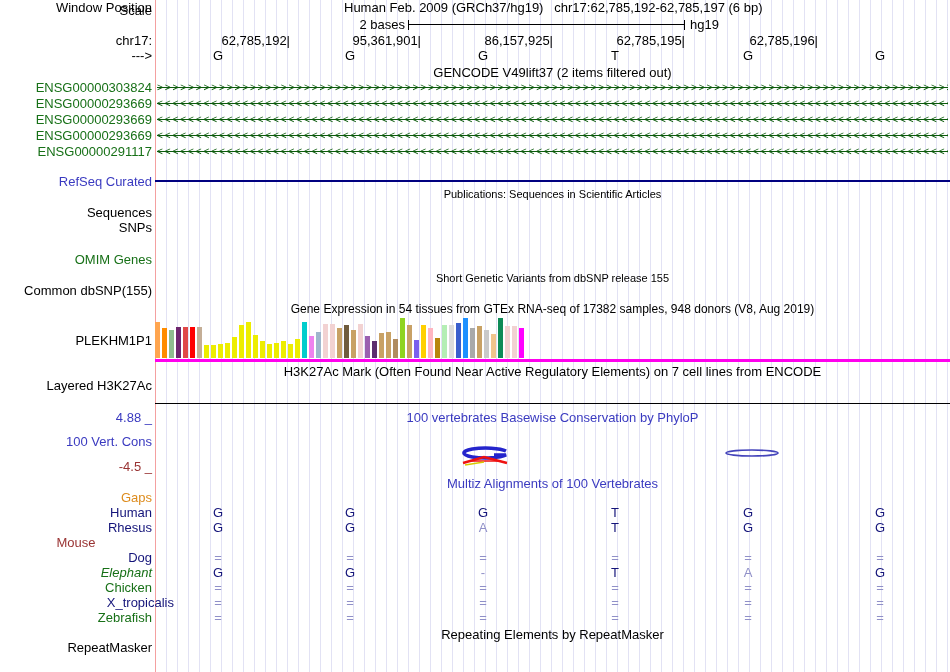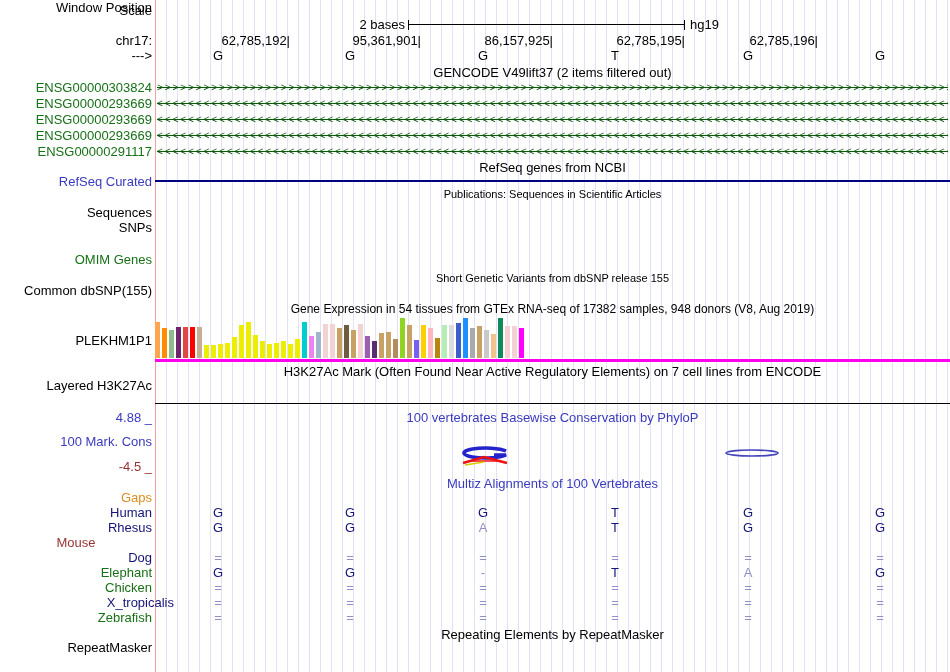--- a/index.html
+++ b/index.html
@@ -108,20 +108,23 @@
       <div class="gridline" style="left: 892px;"></div>
       <div class="gridline" style="left: 903px;"></div>
       <div class="gridline" style="left: 914px;"></div>
       <div class="gridline" style="left: 925px;"></div>
       <div class="gridline" style="left: 936px;"></div>
       <div class="gridline" style="left: 947px;"></div>
     </div>
   <div class="leftedge"></div>
 
   <div class="side" style="top:1px">Window Position</div>
+  <div class="abs" style="left:344px;top:1px">
+    <span>Human Feb. 2009 (GRCh37/hg19)</span><span>&nbsp;&nbsp;&nbsp;</span><span>chr17:62,785,192-62,785,197 (6 bp)</span>
+  </div>
 
   <div class="side" style="top:4px">Scale</div>
   <div class="rt" style="right:545px;top:18px">2 bases</div>
   <div class="scalebar"></div>
   <div class="abs" style="left:690px;top:18px">hg19</div>
 
   <div class="side" style="top:34px">chr17:</div>
   <div id="coords">
       <div class="coordlbl" style="right: 660px; top: 34px;">62,785,192|</div>
       <div class="coordlbl" style="right: 529px; top: 34px;">95,361,901|</div>
@@ -147,21 +150,20 @@
       <div class="genelabel" style="top: 97px;">ENSG00000293669</div>
       <div class="generow" style="top: 97px;">&lt;&lt;&lt;&lt;&lt;&lt;&lt;&lt;&lt;&lt;&lt;&lt;&lt;&lt;&lt;&lt;&lt;&lt;&lt;&lt;&lt;&lt;&lt;&lt;&lt;&lt;&lt;&lt;&lt;&lt;&lt;&lt;&lt;&lt;&lt;&lt;&lt;&lt;&lt;&lt;&lt;&lt;&lt;&lt;&lt;&lt;&lt;&lt;&lt;&lt;&lt;&lt;&lt;&lt;&lt;&lt;&lt;&lt;&lt;&lt;&lt;&lt;&lt;&lt;&lt;&lt;&lt;&lt;&lt;&lt;&lt;&lt;&lt;&lt;&lt;&lt;&lt;&lt;&lt;&lt;&lt;&lt;&lt;&lt;&lt;&lt;&lt;&lt;&lt;&lt;&lt;&lt;&lt;&lt;&lt;&lt;&lt;&lt;&lt;&lt;&lt;&lt;&lt;&lt;&lt;&lt;&lt;&lt;&lt;&lt;&lt;&lt;&lt;&lt;&lt;&lt;&lt;&lt;&lt;&lt;&lt;&lt;&lt;&lt;&lt;&lt;&lt;&lt;&lt;&lt;</div>
       <div class="genelabel" style="top: 113px;">ENSG00000293669</div>
       <div class="generow" style="top: 113px;">&lt;&lt;&lt;&lt;&lt;&lt;&lt;&lt;&lt;&lt;&lt;&lt;&lt;&lt;&lt;&lt;&lt;&lt;&lt;&lt;&lt;&lt;&lt;&lt;&lt;&lt;&lt;&lt;&lt;&lt;&lt;&lt;&lt;&lt;&lt;&lt;&lt;&lt;&lt;&lt;&lt;&lt;&lt;&lt;&lt;&lt;&lt;&lt;&lt;&lt;&lt;&lt;&lt;&lt;&lt;&lt;&lt;&lt;&lt;&lt;&lt;&lt;&lt;&lt;&lt;&lt;&lt;&lt;&lt;&lt;&lt;&lt;&lt;&lt;&lt;&lt;&lt;&lt;&lt;&lt;&lt;&lt;&lt;&lt;&lt;&lt;&lt;&lt;&lt;&lt;&lt;&lt;&lt;&lt;&lt;&lt;&lt;&lt;&lt;&lt;&lt;&lt;&lt;&lt;&lt;&lt;&lt;&lt;&lt;&lt;&lt;&lt;&lt;&lt;&lt;&lt;&lt;&lt;&lt;&lt;&lt;&lt;&lt;&lt;&lt;&lt;&lt;&lt;&lt;&lt;</div>
       <div class="genelabel" style="top: 129px;">ENSG00000293669</div>
       <div class="generow" style="top: 129px;">&lt;&lt;&lt;&lt;&lt;&lt;&lt;&lt;&lt;&lt;&lt;&lt;&lt;&lt;&lt;&lt;&lt;&lt;&lt;&lt;&lt;&lt;&lt;&lt;&lt;&lt;&lt;&lt;&lt;&lt;&lt;&lt;&lt;&lt;&lt;&lt;&lt;&lt;&lt;&lt;&lt;&lt;&lt;&lt;&lt;&lt;&lt;&lt;&lt;&lt;&lt;&lt;&lt;&lt;&lt;&lt;&lt;&lt;&lt;&lt;&lt;&lt;&lt;&lt;&lt;&lt;&lt;&lt;&lt;&lt;&lt;&lt;&lt;&lt;&lt;&lt;&lt;&lt;&lt;&lt;&lt;&lt;&lt;&lt;&lt;&lt;&lt;&lt;&lt;&lt;&lt;&lt;&lt;&lt;&lt;&lt;&lt;&lt;&lt;&lt;&lt;&lt;&lt;&lt;&lt;&lt;&lt;&lt;&lt;&lt;&lt;&lt;&lt;&lt;&lt;&lt;&lt;&lt;&lt;&lt;&lt;&lt;&lt;&lt;&lt;&lt;&lt;&lt;&lt;&lt;</div>
       <div class="genelabel" style="top: 145px; text-align: right;">ENSG00000291117</div>
       <div class="generow" style="top: 145px;">&lt;&lt;&lt;&lt;&lt;&lt;&lt;&lt;&lt;&lt;&lt;&lt;&lt;&lt;&lt;&lt;&lt;&lt;&lt;&lt;&lt;&lt;&lt;&lt;&lt;&lt;&lt;&lt;&lt;&lt;&lt;&lt;&lt;&lt;&lt;&lt;&lt;&lt;&lt;&lt;&lt;&lt;&lt;&lt;&lt;&lt;&lt;&lt;&lt;&lt;&lt;&lt;&lt;&lt;&lt;&lt;&lt;&lt;&lt;&lt;&lt;&lt;&lt;&lt;&lt;&lt;&lt;&lt;&lt;&lt;&lt;&lt;&lt;&lt;&lt;&lt;&lt;&lt;&lt;&lt;&lt;&lt;&lt;&lt;&lt;&lt;&lt;&lt;&lt;&lt;&lt;&lt;&lt;&lt;&lt;&lt;&lt;&lt;&lt;&lt;&lt;&lt;&lt;&lt;&lt;&lt;&lt;&lt;&lt;&lt;&lt;&lt;&lt;&lt;&lt;&lt;&lt;&lt;&lt;&lt;&lt;&lt;&lt;&lt;&lt;&lt;&lt;&lt;&lt;&lt;</div>
     </div>
 
-  <div class="ctitle" style="top:161px">RefSeq genes from NCBI</div>
   <div class="hline" style="top:180px;height:2px;background:#000080"></div>
   <div class="side blue" style="top:175px">RefSeq Curated</div>
 
   <div class="ctitle small" style="top:187px">Publications: Sequences in Scientific Articles</div>
   <div class="side" style="top:206px">Sequences</div>
   <div class="side" style="top:221px">SNPs</div>
 
   <div class="side green" style="top:253px">OMIM Genes</div>
 
   <div class="ctitle small" style="top:271px">Short Genetic Variants from dbSNP release 155</div>
@@ -226,21 +228,21 @@
       <div class="bar" style="left: 526px; top: 328px; height: 30px;"></div>
     </div>
   <div class="hline" style="top:359px;height:3px;background:#FF00EE"></div>
 
   <div class="ctitle" style="top:365px">H3K27Ac Mark (Often Found Near Active Regulatory Elements) on 7 cell lines from ENCODE</div>
   <div class="side" style="top:379px">Layered H3K27Ac</div>
 
   <div class="hline" style="top:403px;height:1px;background:#000"></div>
   <div class="side blue" style="top:411px">4.88 _</div>
   <div class="ctitle blue" style="top:411px">100 vertebrates Basewise Conservation by PhyloP</div>
-  <div class="side blue" style="top:435px">100 Mark. Cons</div>
+  <div class="side blue" style="top:435px">100 Vert. Cons</div>
   <div class="side maroon" style="top:460px">-4.5 _</div>
 
   <svg class="abs" style="left:460px;top:444px" width="52" height="24">
     <path d="M46,7 A22,5 0 1 0 46,11 L34,11" stroke="#2424CC" stroke-width="3.5" fill="none"></path>
     <path d="M3,19 L24,13 L47,19" stroke="#EE1111" stroke-width="2.5" fill="none"></path>
     <path d="M9,17 L40,17" stroke="#EE1111" stroke-width="1.5" fill="none"></path>
     <path d="M5,21 L24,18" stroke="#D8C800" stroke-width="1.5" fill="none"></path>
   </svg>
   <svg class="abs" style="left:724px;top:448px" width="56" height="12">
     <ellipse cx="28" cy="5" rx="26" ry="3" stroke="#4444BB" stroke-width="1.6" fill="none"></ellipse>
@@ -264,21 +266,21 @@
       <div class="mcell mdark" style="left: 737px; top: 521px;">G</div>
       <div class="mcell mdark" style="left: 869px; top: 521px;">G</div>
       <div class="side" style="top: 536px; color: rgb(153, 51, 51); text-align: center;">Mouse</div>
       <div class="side" style="top: 551px; color: rgb(20, 20, 122);">Dog</div>
       <div class="mcell mlight" style="left: 207px; top: 551px;">=</div>
       <div class="mcell mlight" style="left: 339px; top: 551px;">=</div>
       <div class="mcell mlight" style="left: 472px; top: 551px;">=</div>
       <div class="mcell mlight" style="left: 604px; top: 551px;">=</div>
       <div class="mcell mlight" style="left: 737px; top: 551px;">=</div>
       <div class="mcell mlight" style="left: 869px; top: 551px;">=</div>
-      <div class="side" style="top: 566px; color: rgb(23, 112, 23);">Elephant</div>
+      <div class="side" style="top: 566px; color: rgb(23, 112, 23); font-style: italic;">Elephant</div>
       <div class="mcell mdark" style="left: 207px; top: 566px;">G</div>
       <div class="mcell mdark" style="left: 339px; top: 566px;">G</div>
       <div class="mcell mlight" style="left: 472px; top: 566px;">-</div>
       <div class="mcell mdark" style="left: 604px; top: 566px;">T</div>
       <div class="mcell mlight" style="left: 737px; top: 566px;">A</div>
       <div class="mcell mdark" style="left: 869px; top: 566px;">G</div>
       <div class="side" style="top: 581px; color: rgb(23, 112, 23);">Chicken</div>
       <div class="mcell mlight" style="left: 207px; top: 581px;">=</div>
       <div class="mcell mlight" style="left: 339px; top: 581px;">=</div>
       <div class="mcell mlight" style="left: 472px; top: 581px;">=</div>

